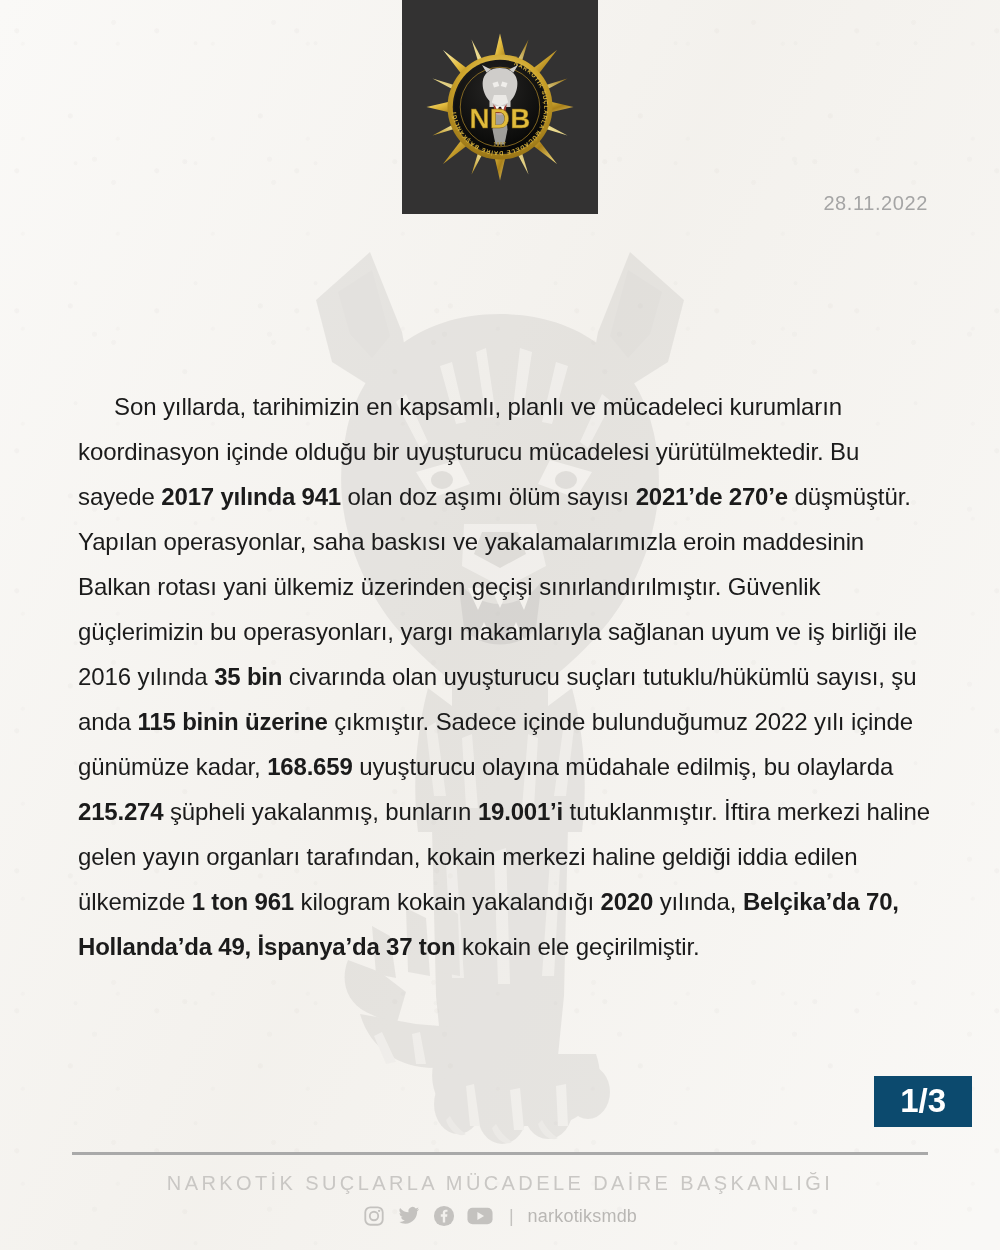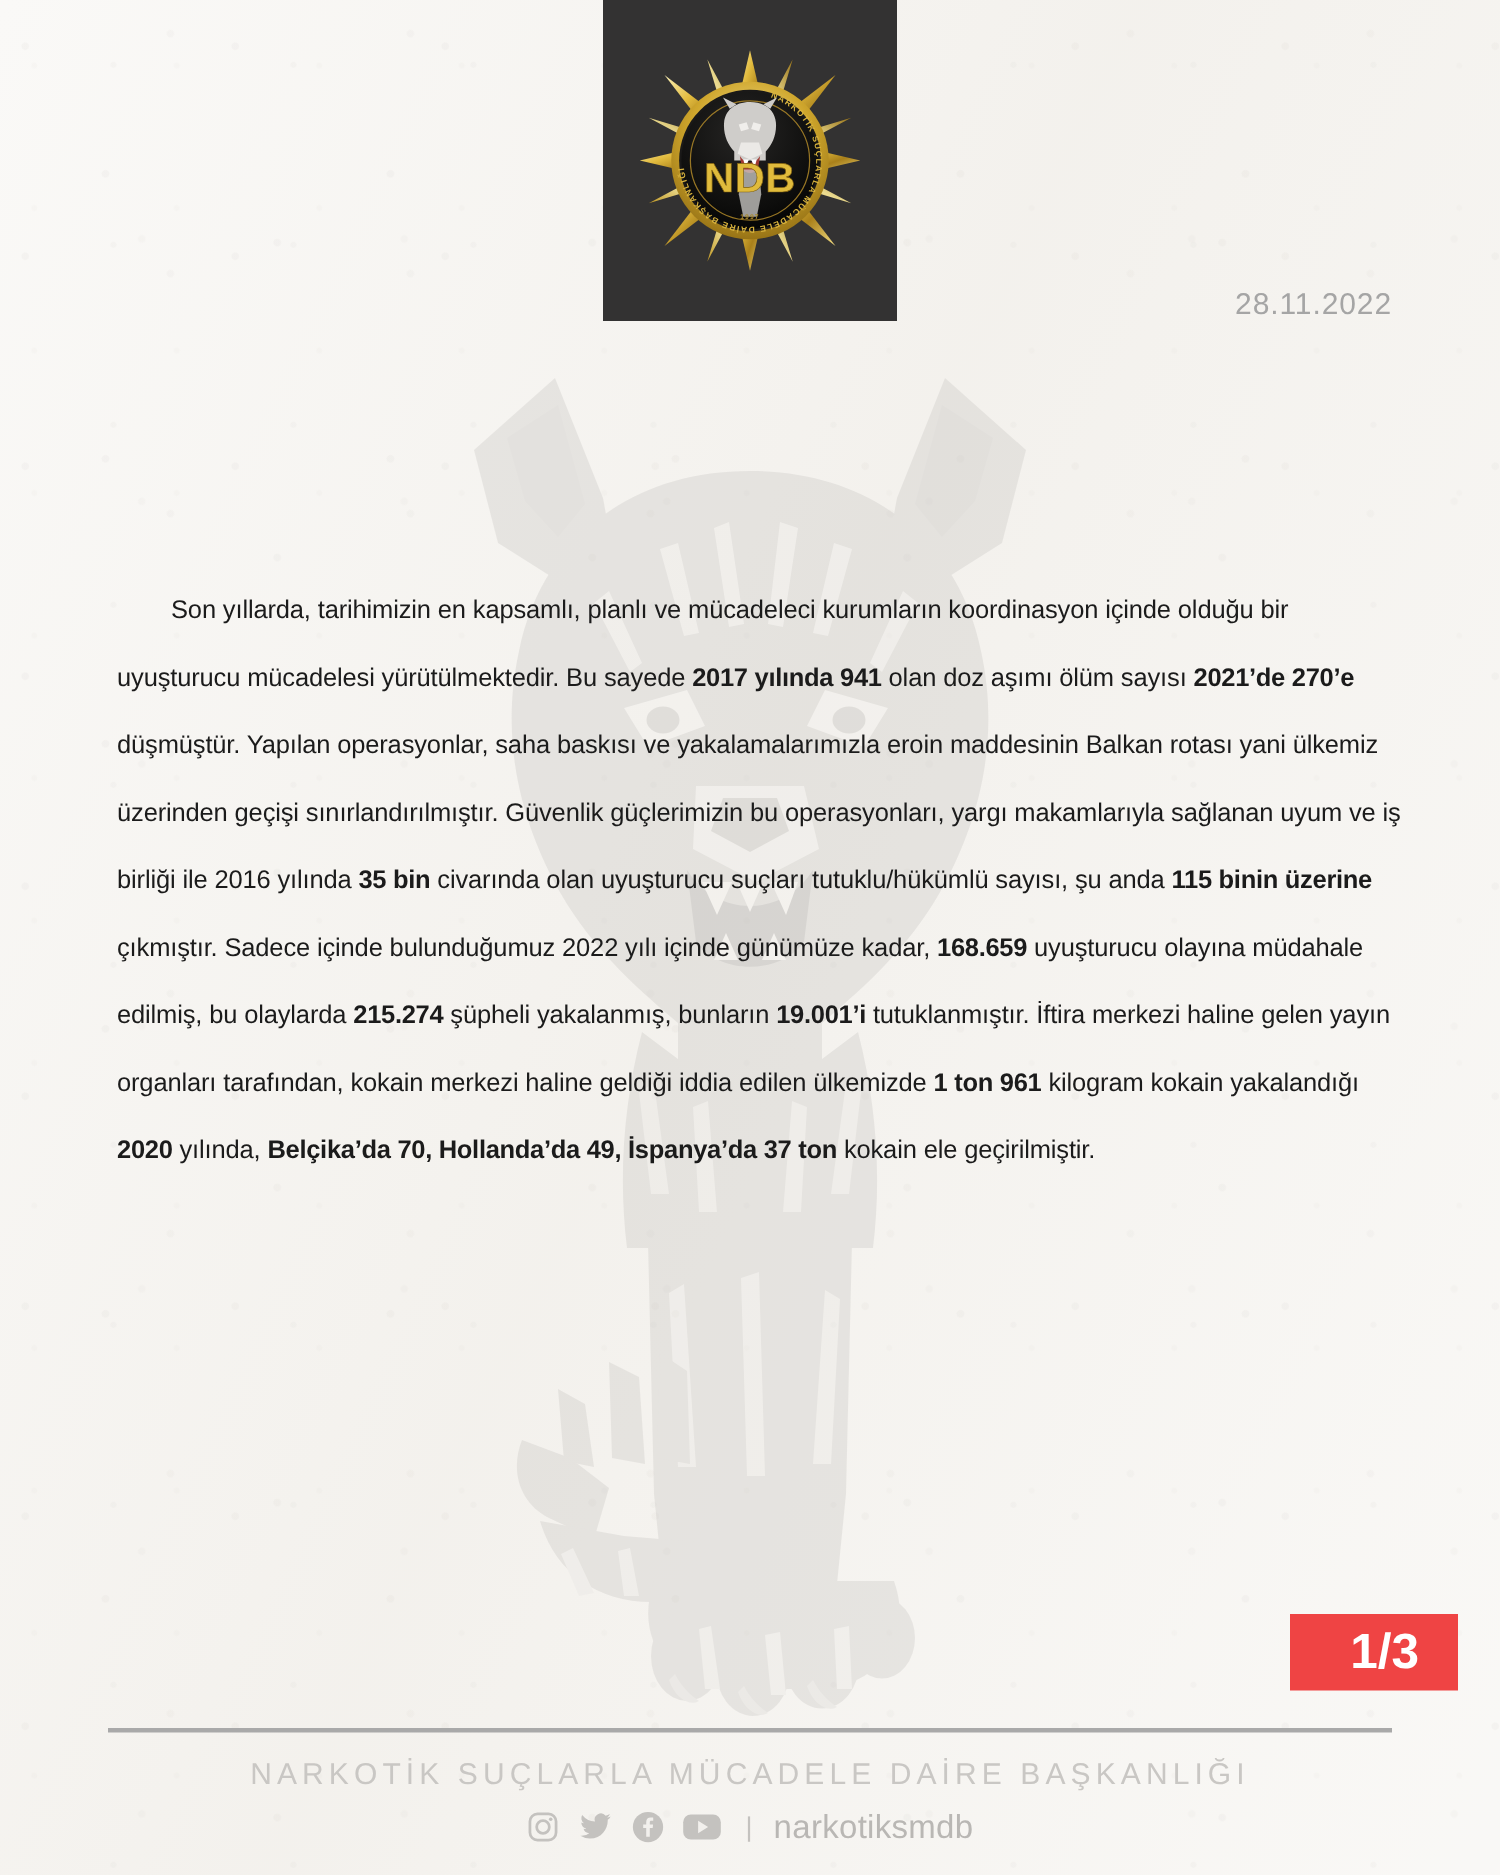--- a/index.html
+++ b/index.html
@@ -61,38 +61,38 @@
     color:#a5a5a5;
     z-index:5;
   }
 
   
   .article{
     position:absolute;
     left:78px;top:384px;
     width:862px;
     z-index:3;
-    font-size:17px;
+    font-size:24px;
     line-height:45px;
     color:#1b1b1b;
     letter-spacing:-0.1px;
   }
   .article .indent{display:inline-block;width:36px;}
   .article b{font-weight:bold;letter-spacing:-0.2px;}
 
   
   .page-badge{
     position:absolute;
     right:28px;top:1076px;
-    background:#ef4444;
+    background:#0c4a6e;
     color:#ffffff;
     font-size:33px;
     font-weight:bold;
     letter-spacing:0px;
-    padding:8px 26px 10px 40px;
+    padding:8px 26px 10px 26px;
     z-index:5;
     line-height:1;
   }
 
   
   .divider{
     position:absolute;
     left:72px;top:1152px;
     width:856px;height:3px;
     background:#a9a9a9;
@@ -115,21 +115,21 @@
     align-items:center;
     justify-content:center;
     gap:12px;
     z-index:4;
   }
   .social-row svg{display:block;}
   .handle-sep{
     color:#c4c2bf;font-size:18px;margin:0 2px 0 4px;line-height:1;
   }
   .handle{
-    color:#b9b7b4;font-size:22px;letter-spacing:.2px;
+    color:#b9b7b4;font-size:18px;letter-spacing:.2px;
   }
 </style>
 </head>
 <body>
 
 <div class="paper-texture"></div>
 
 <div class="wolf-watermark">
   <svg viewBox="0 0 560 910" xmlns="http://www.w3.org/2000/svg">
     <g fill="#c3c1be">

